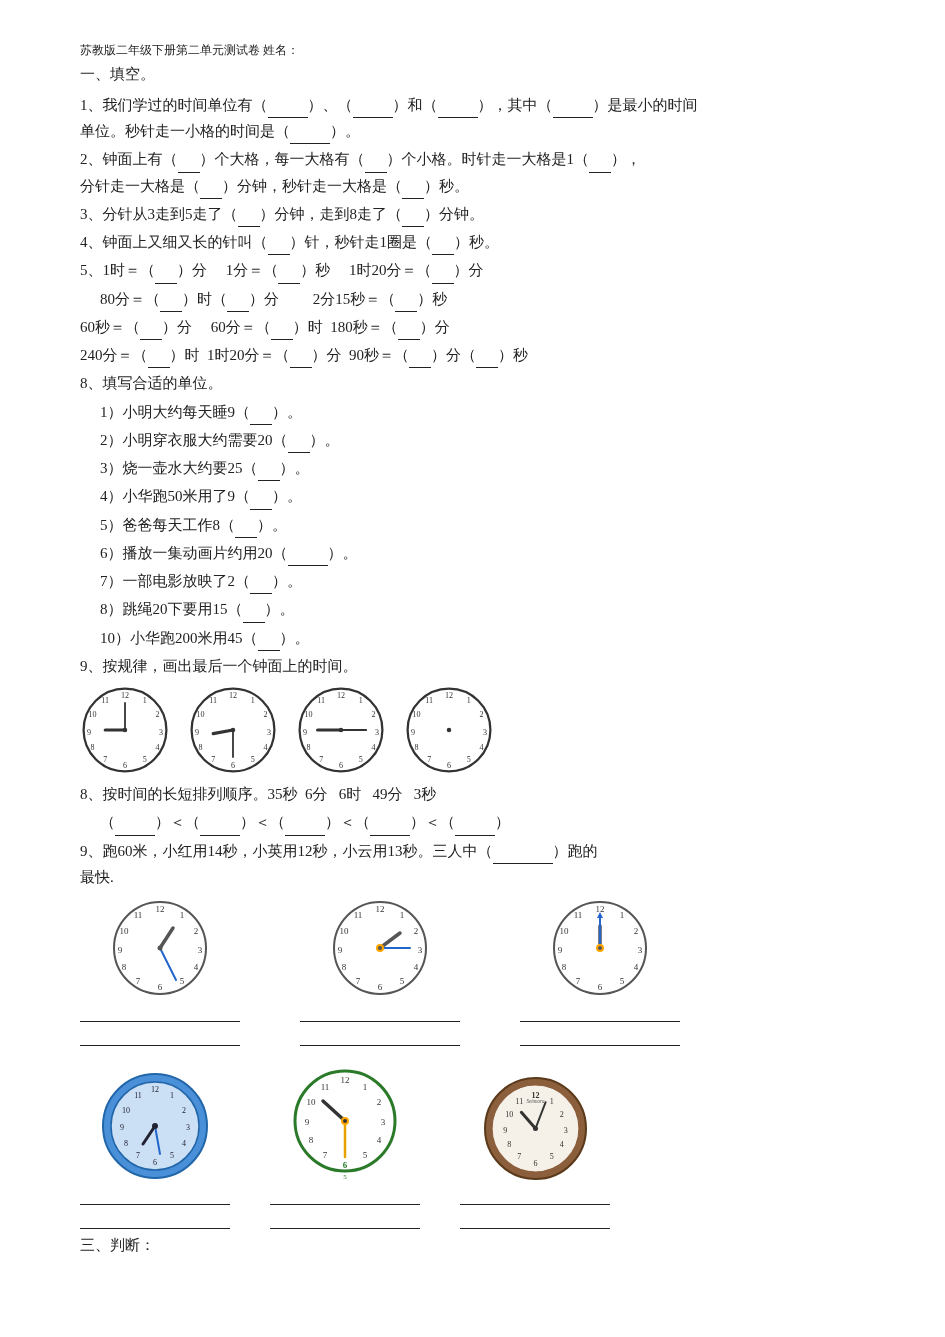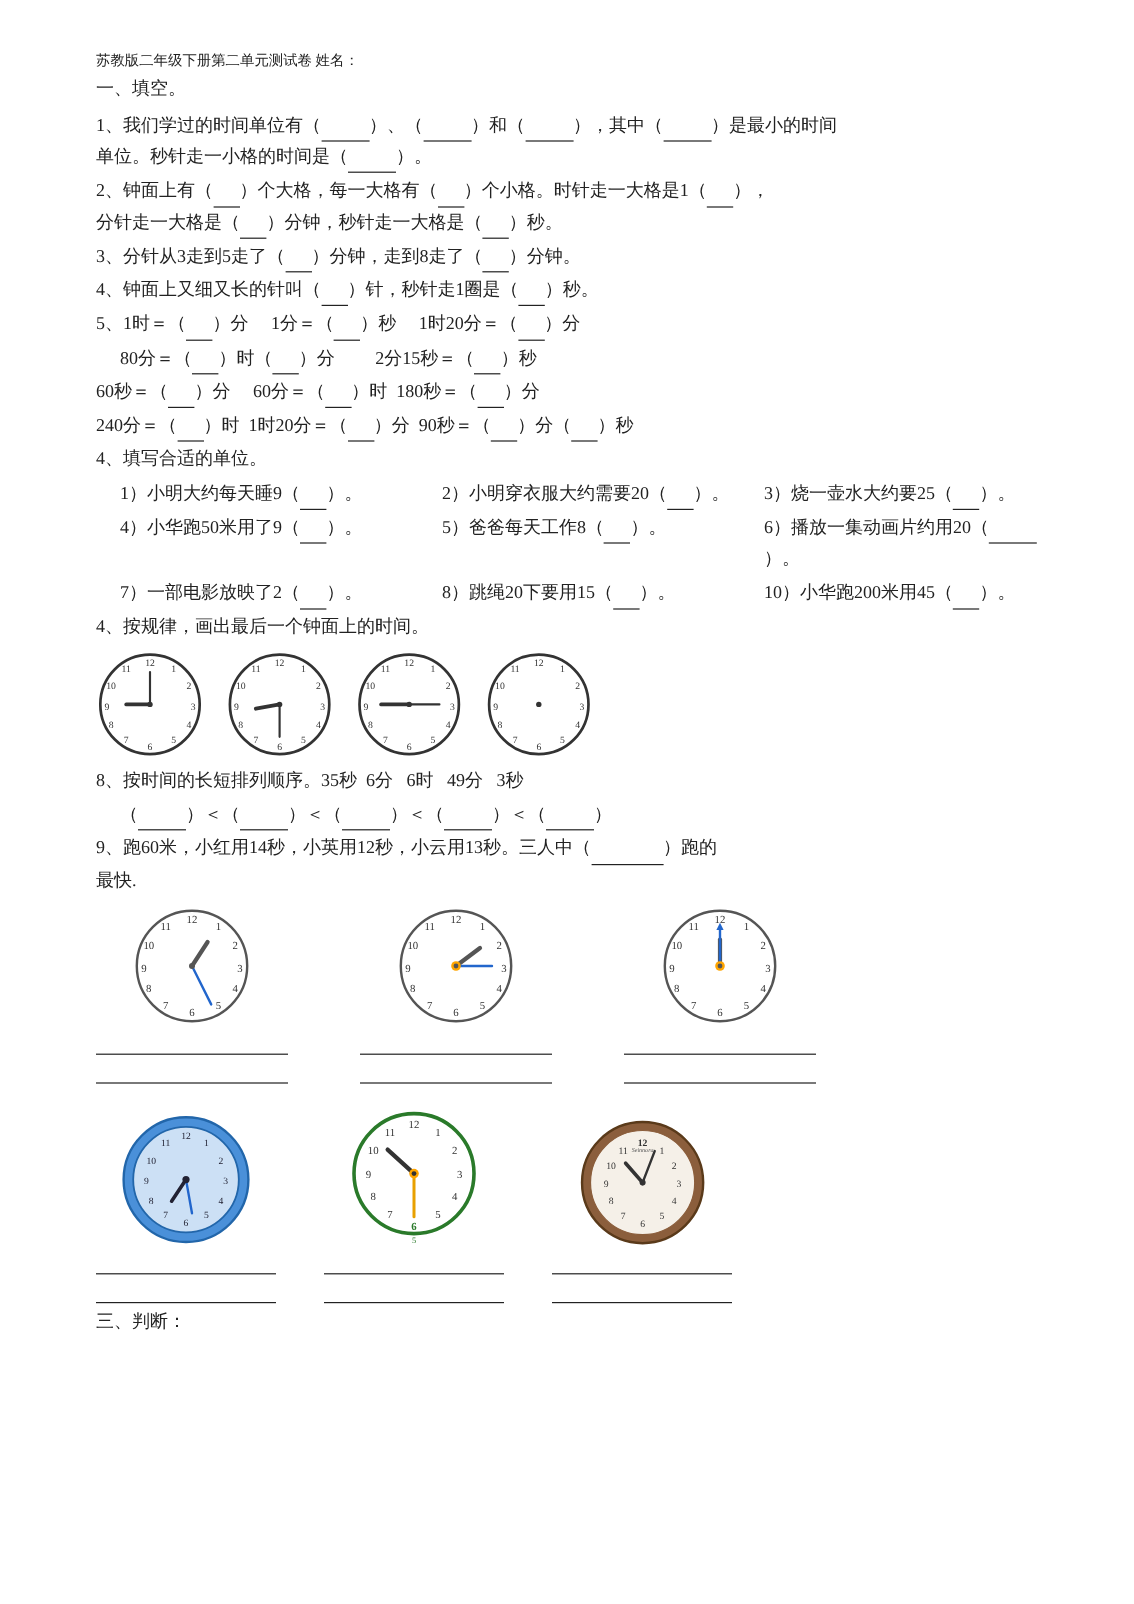--- a/index.html
+++ b/index.html
@@ -40,21 +40,21 @@
       flex-direction: row;
       gap: 18px;
       margin: 6px 0 6px 0;
       align-items: center;
     }
     svg.clock {
       overflow: visible;
     }
     .two-col {
       display: grid;
-      grid-template-columns: 1fr 1fr 1fr;
+      grid-template-columns: 1fr;
       gap: 0;
     }
     .clock-answer-block {
       display: flex;
       flex-direction: column;
       align-items: center;
       gap: 4px;
     }
     .answer-lines-block {
       display: flex;
@@ -95,34 +95,34 @@
   <div class="question-line indent">
     80分＝（<span class="blank blank-sm"></span>）时（<span class="blank blank-sm"></span>）分&nbsp;&nbsp;&nbsp;&nbsp;&nbsp;&nbsp;&nbsp;&nbsp;&nbsp;2分15秒＝（<span class="blank blank-sm"></span>）秒
   </div>
   <div class="question-line">
     60秒＝（<span class="blank blank-sm"></span>）分&nbsp;&nbsp;&nbsp;&nbsp;&nbsp;60分＝（<span class="blank blank-sm"></span>）时&nbsp;&nbsp;180秒＝（<span class="blank blank-sm"></span>）分
   </div>
   <div class="question-line">
     240分＝（<span class="blank blank-sm"></span>）时&nbsp;&nbsp;1时20分＝（<span class="blank blank-sm"></span>）分&nbsp;&nbsp;90秒＝（<span class="blank blank-sm"></span>）分（<span class="blank blank-sm"></span>）秒
   </div>
 
-  <div class="question-line">4、填写合适的单位。</div>
+  <div class="question-line">8、填写合适的单位。</div>
   <div class="two-col">
     <div class="question-line indent">1）小明大约每天睡9（<span class="blank blank-sm"></span>）。</div>
     <div class="question-line indent">2）小明穿衣服大约需要20（<span class="blank blank-sm"></span>）。</div>
     <div class="question-line indent">3）烧一壶水大约要25（<span class="blank blank-sm"></span>）。</div>
     <div class="question-line indent">4）小华跑50米用了9（<span class="blank blank-sm"></span>）。</div>
     <div class="question-line indent">5）爸爸每天工作8（<span class="blank blank-sm"></span>）。</div>
     <div class="question-line indent">6）播放一集动画片约用20（<span class="blank blank-md"></span>）。</div>
     <div class="question-line indent">7）一部电影放映了2（<span class="blank blank-sm"></span>）。</div>
     <div class="question-line indent">8）跳绳20下要用15（<span class="blank blank-sm"></span>）。</div>
     <div class="question-line indent">10）小华跑200米用45（<span class="blank blank-sm"></span>）。</div>
   </div>
 
-  <div class="question-line">4、按规律，画出最后一个钟面上的时间。</div>
+  <div class="question-line">9、按规律，画出最后一个钟面上的时间。</div>
 
   <div class="clocks-row">
 
     <svg class="clock" width="90" height="90" viewBox="-50 -50 100 100">
       <circle cx="0" cy="0" r="46" fill="white" stroke="#333" stroke-width="2.5"></circle>
 
       <text x="0" y="-36" text-anchor="middle" font-size="9" fill="#333">12</text>
       <text x="22" y="-30" text-anchor="middle" font-size="9" fill="#333">1</text>
       <text x="36" y="-14" text-anchor="middle" font-size="9" fill="#333">2</text>
       <text x="40" y="5" text-anchor="middle" font-size="9" fill="#333">3</text>

